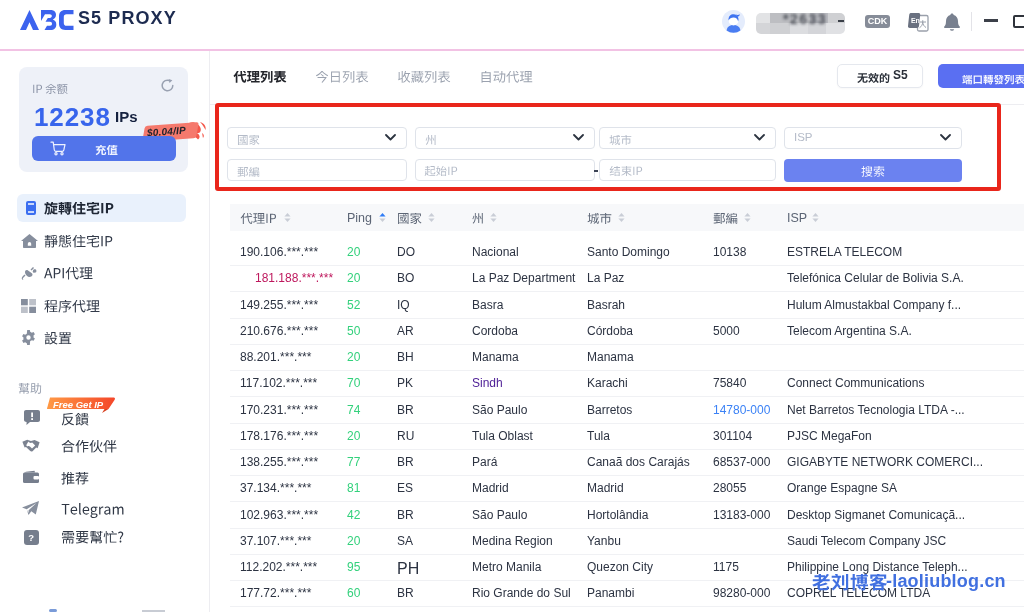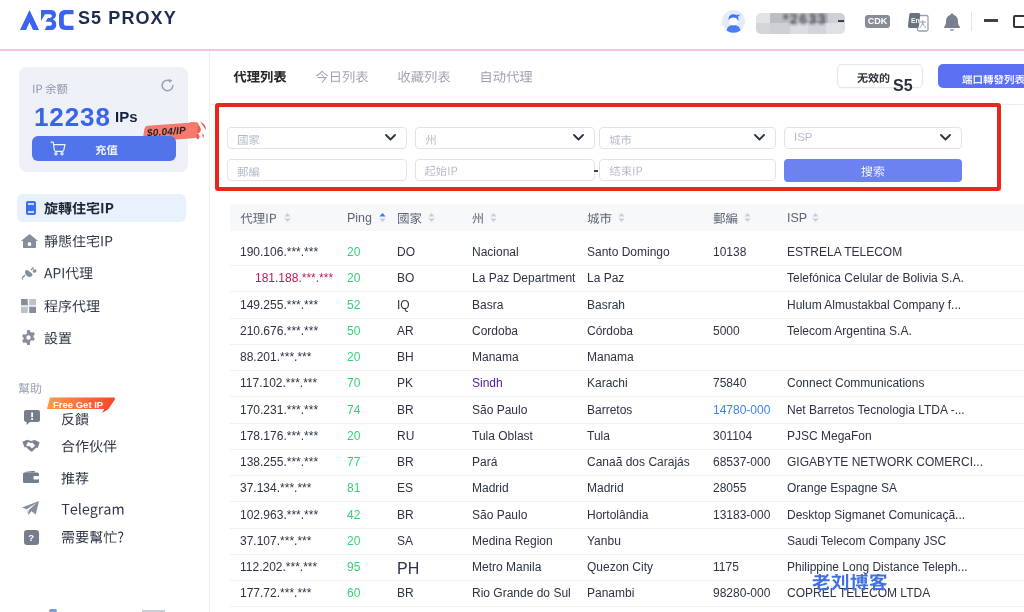--- a/index.html
+++ b/index.html
@@ -130,21 +130,21 @@
 <svg class="abs" style="left:47px;top:396px" width="70" height="18" viewBox="0 0 70 18">
 <path d="M3 1.5 H66 C68 1.5 68.5 2.5 67.5 4 L61.5 13 H0.8 C0 13 -0.3 12.2 0.3 11.5 Z" fill="url(#g1)"></path>
 <path d="M61.5 13 L55 17 L57.5 13 Z" fill="#d8401f"></path>
 <defs>
         <linearGradient id="g1" x1="0" y1="0" x2="1" y2="0">
           <stop offset="0" stop-color="#ff9a45"></stop>
           <stop offset="1" stop-color="#f4472a"></stop>
         </linearGradient>
       </defs>
 </svg>
-<div class="abs" style="left:53px;top:398.5px;font-size:9.5px;font-weight:bold;color:#fff;white-space:nowrap">Free Get IP</div>
+<div class="abs" style="left:53px;top:398.5px;font-size:9.5px;font-weight:bold;font-style:italic;color:#fff;white-space:nowrap">Free Get IP</div>
 <svg class="abs" style="left:24px;top:410px" width="16" height="15" viewBox="0 0 16 15">
 <path d="M2 0 H14 C15.1 0 16 0.9 16 2 V10 C16 11.1 15.1 12 14 12 H6 L2.5 15 L2.6 12 C1.2 12 0 11.1 0 10 V2 C0 0.9 0.9 0 2 0 Z" fill="#767e8d"></path>
 <rect x="7.2" y="2.5" width="1.8" height="4.6" fill="#fff"></rect>
       <rect x="7.2" y="8.2" width="1.8" height="1.8" fill="#fff"></rect>
 </svg>
 <div style="position:absolute;left:61.0px;top:412.5px;"><svg width="28" height="15" viewBox="0 0 28.0 14.7">
         <path fill="#2f3745" d="M11.3 -0.4C9.2 0.1 5.5 0.5 2.4 0.6V4.4C2.4 6.6 2.2 9.6 0.8 11.7C1 11.9 1.5 12.2 1.7 12.4C3.1 10.2 3.4 7 3.4 4.7H4.4C5 6.6 5.9 8.1 7.2 9.3C5.9 10.2 4.5 10.9 3 11.3C3.2 11.5 3.5 12 3.6 12.3C5.2 11.8 6.7 11.1 8 10.1C9.2 11 10.7 11.7 12.5 12.2C12.6 11.9 12.9 11.5 13.1 11.3C11.4 10.9 10 10.2 8.8 9.4C10.2 8 11.3 6.3 11.9 4L11.2 3.7L11 3.7H3.4V1.5C6.5 1.4 9.9 1 12.1 0.4ZM10.6 4.7C10 6.3 9.1 7.6 8 8.7C6.8 7.6 6 6.3 5.4 4.7Z M21.6 6.9H25.8V7.8H21.6ZM21.6 8.4H25.8V9.3H21.6ZM21.6 5.5H25.8V6.3H21.6ZM20.6 4.8V10H26.8V4.8ZM24.3 10.5C25.2 11.1 26.2 11.8 26.8 12.3L27.6 11.8C26.9 11.3 25.9 10.6 24.9 10ZM22.1 10.1C21.5 10.7 20.4 11.2 19.4 11.6C19.7 11.8 20 12.2 20.2 12.3C21.2 11.9 22.4 11.2 23.1 10.4ZM23.2 -0.6V0.3H20.6V2.7H23.2V3.4H19.9V4.2H27.4V3.4H24.1V2.7H26.8V0.3H24.1V-0.6ZM21.5 1H23.2V2H21.5ZM24.1 1H25.9V2H24.1ZM18.4 6.2V7.4H16.4V6.2ZM18.4 5.4H16.4V4.3H18.4ZM17.8 8.8 18.3 9.9 16.4 10.6V8.2H19.3V3.5H18.1C18 3.1 17.8 2.5 17.6 2.1L16.7 2.3C16.9 2.7 17.1 3.1 17.2 3.5H15.4V10.2C15.4 10.8 15 11.1 14.7 11.2C14.9 11.4 15.1 11.9 15.2 12.2C15.4 12 15.8 11.8 18.6 10.6C18.7 10.9 18.8 11.2 18.9 11.5L19.7 11.1C19.5 10.4 19 9.3 18.5 8.5ZM17.2 -0.6C16.6 0.6 15.5 1.7 14.4 2.5C14.5 2.7 14.8 3.2 14.9 3.5C15.8 2.8 16.7 1.9 17.4 0.9C18.1 1.5 18.9 2.3 19.2 2.8L19.9 2.1C19.5 1.6 18.6 0.7 17.9 0.1L18.1 -0.3Z"></path>
       </svg></div>
 <svg class="abs" style="left:22px;top:439px" width="18" height="14" viewBox="0 0 18 14">
 <path d="M5.2 0.8 L0.4 2.8 L2.6 8.6 L4 8 L8 11.8 C8.8 12.6 10 12.6 10.8 11.9 L14.2 8.6 L15.6 9.2 L17.6 3.2 L12.6 1 L9 2 Z
@@ -185,21 +185,21 @@
 <div style="position:absolute;left:397.0px;top:71.2px;"><svg width="54" height="14" viewBox="0 0 54.0 14.2">
         <path fill="#9ba2af" d="M7.9 3.1H10.9C10.6 4.8 10.1 6.2 9.5 7.5C8.8 6.2 8.2 4.8 7.9 3.3ZM7.8 -0.5C7.4 1.8 6.7 4 5.5 5.4C5.8 5.6 6.1 6 6.3 6.2C6.7 5.7 7 5.2 7.3 4.5C7.7 5.9 8.3 7.2 8.9 8.4C8.2 9.5 7.1 10.4 5.8 11.1C6 11.3 6.3 11.7 6.4 11.9C7.7 11.2 8.7 10.3 9.5 9.2C10.3 10.3 11.2 11.2 12.3 11.8C12.5 11.6 12.8 11.2 13 11C11.9 10.4 10.9 9.5 10.1 8.4C10.9 7 11.5 5.2 11.9 3.1H12.9V2.1H8.2C8.5 1.3 8.7 0.5 8.8 -0.4ZM1.2 9.5C1.5 9.2 1.9 9 4.4 8.1V11.9H5.4V-0.3H4.4V7.2L2.3 7.8V1H1.3V7.6C1.3 8.1 1 8.4 0.8 8.5C1 8.7 1.2 9.2 1.2 9.5Z M24.8 4.4C24.5 5.6 24.2 6.7 23.8 7.7C23.6 6.6 23.4 5.2 23.4 3.6H26.4V2.7H25.5L25.8 2.4C25.6 2.1 25 1.7 24.5 1.4L23.9 1.9C24.3 2.1 24.7 2.4 25 2.7H23.3L23.3 1.8H22.9V1.3H26.2V0.4H22.9V-0.5H21.9V0.4H18.5V-0.5H17.5V0.4H14.3V1.3H17.5V2.2H18.5V1.3H21.9V2.2H22.4L22.4 2.7H16.6V5.1H15.4V2.8H14.7V6.4H15.4V5.9H16.6V6.5V7.1H14.1V7.9H14.8V8.5C14.8 9.4 14.7 10.6 14 11.4C14.1 11.6 14.4 11.7 14.6 11.9C15.4 10.9 15.6 9.5 15.6 8.5V7.9H16.5C16.5 9.1 16.3 10.4 15.7 11.5C15.9 11.6 16.3 11.8 16.5 11.9C17.3 10.4 17.4 8.1 17.4 6.5V3.6H22.5C22.6 5.8 22.8 7.5 23.1 8.8C22.9 9.3 22.6 9.7 22.3 10V9.6H20.7V8.6H22.2V6.1H20.7V5.2H22.2V4.5H18.1V11.1H18.9V10.3H22C21.6 10.7 21.2 11 20.8 11.3C21.1 11.4 21.4 11.7 21.6 11.9C22.3 11.4 22.9 10.7 23.5 10C23.9 11.2 24.5 11.9 25.3 11.9C26.1 11.9 26.4 11.6 26.6 9.7C26.3 9.7 26 9.5 25.8 9.3C25.8 10.6 25.6 11 25.4 11C24.9 11 24.4 10.4 24.1 9C24.8 7.8 25.3 6.3 25.7 4.6ZM20 9.6H18.9V8.6H20ZM20 6.1H18.9V5.2H20ZM18.9 6.8H21.4V8H18.9Z M35.7 1V8.6H36.7V1ZM38.4 -0.5V10.6C38.4 10.8 38.4 10.9 38.2 10.9C37.9 10.9 37.2 10.9 36.5 10.8C36.6 11.1 36.8 11.6 36.8 11.8C37.9 11.8 38.5 11.8 38.9 11.7C39.3 11.5 39.5 11.2 39.5 10.6V-0.5ZM29.4 6.7C30.1 7.2 31 7.9 31.5 8.4C30.6 9.7 29.4 10.6 28.1 11.1C28.3 11.3 28.6 11.7 28.7 11.9C31.5 10.7 33.6 8 34.3 3.3L33.7 3.2L33.5 3.2H30.5C30.7 2.6 30.9 1.9 31 1.2H34.7V0.2H27.8V1.2H30C29.6 3.2 28.8 5.1 27.7 6.4C27.9 6.5 28.3 6.9 28.5 7.1C29.1 6.3 29.7 5.3 30.1 4.1H33.2C32.9 5.4 32.5 6.5 32 7.5C31.5 7 30.7 6.4 30 6Z M43.9 11.9C44.2 11.7 44.7 11.5 48.5 10.3C48.4 10.1 48.3 9.7 48.3 9.4L45 10.4V7.4C45.8 6.9 46.6 6.3 47.1 5.6C48.2 8.4 50.1 10.5 52.9 11.4C53 11.2 53.3 10.8 53.6 10.5C52.2 10.2 51.1 9.5 50.1 8.6C51 8.1 52 7.4 52.8 6.7L51.9 6.1C51.3 6.7 50.4 7.4 49.6 8C49 7.3 48.5 6.5 48.1 5.6H53.1V4.7H47.7V3.5H52.1V2.7H47.7V1.5H52.7V0.7H47.7V-0.5H46.7V0.7H41.9V1.5H46.7V2.7H42.6V3.5H46.7V4.7H41.4V5.6H45.9C44.6 6.8 42.7 7.8 41 8.3C41.2 8.5 41.5 8.9 41.7 9.2C42.4 8.9 43.2 8.5 44 8.1V10.1C44 10.6 43.7 10.8 43.5 10.9C43.6 11.2 43.8 11.6 43.9 11.9Z"></path>
       </svg></div>
 <div style="position:absolute;left:479.0px;top:71.2px;"><svg width="54" height="14" viewBox="0 0 54.0 14.2">
         <path fill="#9ba2af" d="M3.2 5.3H10.4V7.2H3.2ZM3.2 4.3V2.3H10.4V4.3ZM3.2 8.2H10.4V10.2H3.2ZM6.1 -0.6C6 -0 5.8 0.7 5.6 1.3H2.2V11.9H3.2V11.1H10.4V11.8H11.5V1.3H6.6C6.9 0.8 7.1 0.2 7.3 -0.4Z M14.7 0.6V1.5H19.9V0.6ZM22.3 -0.3C22.3 0.6 22.3 1.6 22.3 2.6H20.3V3.6H22.2C22.1 6.6 21.5 9.5 19.7 11.1C20 11.3 20.3 11.6 20.5 11.9C22.5 10 23 6.9 23.2 3.6H25.2C25.1 8.3 24.9 10.1 24.6 10.5C24.4 10.7 24.3 10.7 24 10.7C23.7 10.7 23 10.7 22.3 10.7C22.5 11 22.6 11.4 22.6 11.7C23.3 11.7 24 11.7 24.5 11.7C24.9 11.6 25.2 11.5 25.4 11.2C25.9 10.6 26.1 8.7 26.3 3.1C26.3 2.9 26.3 2.6 26.3 2.6H23.3C23.3 1.6 23.3 0.6 23.3 -0.3ZM14.7 10.2 14.7 10.2V10.2C15 10 15.5 9.9 19.3 9L19.5 9.9L20.4 9.6C20.2 8.7 19.5 7.1 19 5.9L18.2 6.1C18.5 6.7 18.7 7.5 19 8.2L15.8 8.9C16.3 7.6 16.8 6.1 17.1 4.7H20.2V3.8H14.2V4.7H16.1C15.8 6.3 15.2 7.9 15 8.3C14.8 8.8 14.6 9.2 14.4 9.3C14.5 9.5 14.6 10 14.7 10.2Z M36.7 0.2C37.4 0.9 38.4 1.8 38.8 2.5L39.6 1.9C39.2 1.3 38.2 0.4 37.4 -0.3ZM34.4 -0.4C34.5 1.1 34.5 2.4 34.7 3.7L31.4 4.1L31.5 5L34.8 4.6C35.3 8.9 36.4 11.7 38.6 11.9C39.3 11.9 39.9 11.2 40.2 8.9C40 8.8 39.5 8.5 39.3 8.3C39.2 9.9 39 10.7 38.6 10.7C37.1 10.5 36.2 8.1 35.8 4.5L39.9 4L39.7 3L35.7 3.6C35.5 2.3 35.5 1 35.4 -0.4ZM31.2 -0.4C30.3 1.7 28.8 3.8 27.3 5.1C27.5 5.4 27.8 5.9 27.9 6.1C28.5 5.5 29.1 4.9 29.7 4.1V11.9H30.7V2.6C31.3 1.8 31.8 0.9 32.2 -0.1Z M46.9 3.5H49V5.3H46.9ZM49.9 3.5H51.9V5.3H49.9ZM46.9 1H49V2.7H46.9ZM49.9 1H51.9V2.7H49.9ZM44.8 10.5V11.4H53.6V10.5H50V8.6H53.1V7.7H50V6.1H52.9V0.1H46V6.1H48.9V7.7H45.8V8.6H48.9V10.5ZM41 9.5 41.2 10.5C42.4 10.1 44 9.6 45.4 9.1L45.3 8.1L43.8 8.6V5.2H45.1V4.3H43.8V1.3H45.3V0.4H41.1V1.3H42.8V4.3H41.3V5.2H42.8V8.9C42.1 9.1 41.5 9.3 41 9.5Z"></path>
       </svg></div>
 <div class="abs" style="left:836.5px;top:64px;width:86.5px;height:24px;background:#fff;border:1px solid #e5e8ee;border-radius:5px;box-shadow:0 1px 2px rgba(0,0,0,0.03)"></div>
 <div class="abs" style="left:857px;top:71.2px"><svg width="33" height="12" viewBox="0 0 33.0 11.6">
         <path fill="#2a2f38" d="M1.2 0.1V1.4H4.6C4.6 2 4.6 2.7 4.5 3.3H0.5V4.6H4.2C3.8 6.3 2.8 7.7 0.3 8.7C0.7 8.9 1 9.4 1.2 9.8C3.9 8.7 5 6.9 5.5 4.9V7.8C5.5 9.1 5.9 9.5 7.3 9.5C7.6 9.5 8.6 9.5 8.9 9.5C10.1 9.5 10.5 9 10.7 7.1C10.3 7 9.7 6.8 9.4 6.6C9.3 8 9.3 8.2 8.8 8.2C8.6 8.2 7.7 8.2 7.5 8.2C7 8.2 6.9 8.2 6.9 7.7V4.6H10.6V3.3H5.8C5.9 2.7 5.9 2 6 1.4H10V0.1Z M13.1 -0.2C13.3 0.2 13.6 0.6 13.7 1H11.5V2.2H15.3L14.5 2.6C14.8 3 15.2 3.6 15.5 4.1L14.4 3.9C14.3 4.3 14.2 4.7 14.1 5.1L13.3 4.3L12.5 4.9C13 4.2 13.5 3.3 13.8 2.5L12.7 2.2C12.3 3.1 11.7 4 11.2 4.6C11.5 4.8 11.9 5.3 12.1 5.5L12.4 5C12.8 5.4 13.1 5.8 13.5 6.3C13 7.2 12.2 8 11.3 8.6C11.5 8.8 12 9.3 12.2 9.6C13 9 13.8 8.2 14.3 7.3C14.7 7.8 15.1 8.3 15.3 8.7L16.4 7.9C16 7.4 15.6 6.7 15 6.1C15.2 5.5 15.4 5 15.6 4.4C15.7 4.5 15.7 4.7 15.8 4.8L16.3 4.5C16.5 4.8 16.9 5.3 17.1 5.6C17.2 5.3 17.4 5.1 17.5 4.9C17.7 5.6 18 6.2 18.3 6.8C17.7 7.7 16.8 8.4 15.7 8.9C16 9.1 16.5 9.6 16.6 9.8C17.6 9.4 18.4 8.7 19 8C19.5 8.7 20.1 9.3 20.8 9.8C21.1 9.5 21.5 9 21.8 8.7C21 8.3 20.3 7.6 19.8 6.8C20.4 5.7 20.8 4.3 21 2.6H21.6V1.4H18.8C19 0.8 19.1 0.2 19.2 -0.4L17.9 -0.6C17.7 1.1 17.3 2.7 16.7 3.9C16.4 3.3 15.9 2.7 15.5 2.2H16.8V1H14.2L14.9 0.7C14.8 0.3 14.5 -0.2 14.3 -0.6ZM18.5 2.6H19.8C19.6 3.7 19.4 4.7 19 5.5C18.7 4.8 18.4 4.1 18.2 3.3Z M27.9 4.3C28.4 5.1 29.1 6.2 29.4 6.9L30.5 6.2C30.2 5.6 29.5 4.5 28.9 3.8ZM28.4 -0.5C28.1 0.8 27.6 2.1 26.9 3V1.2H25.2C25.4 0.8 25.6 0.2 25.8 -0.3L24.4 -0.5C24.3 -0 24.2 0.7 24.1 1.2H22.8V9.5H24V8.6H26.9V3.5C27.2 3.7 27.6 3.9 27.8 4.1C28.1 3.6 28.5 3 28.8 2.4H31.1C31 6.3 30.9 7.9 30.5 8.3C30.4 8.4 30.3 8.5 30.1 8.5C29.8 8.5 29.1 8.5 28.4 8.4C28.7 8.8 28.8 9.3 28.9 9.7C29.5 9.7 30.2 9.7 30.6 9.7C31 9.6 31.4 9.5 31.6 9C32.1 8.5 32.2 6.7 32.4 1.7C32.4 1.6 32.4 1.2 32.4 1.2H29.3C29.4 0.7 29.6 0.2 29.7 -0.2ZM24 2.4H25.8V4.2H24ZM24 7.5V5.3H25.8V7.5Z"></path>
       </svg></div>
-<div class="abs" style="left:893px;top:77px;font-size:16px;font-weight:bold;color:#2a2f38">S5</div>
+<div class="abs" style="left:893px;top:68px;font-size:12px;font-weight:bold;color:#2a2f38">S5</div>
 <div class="abs" style="left:938px;top:64px;width:108px;height:24px;background:#5a6ff2;border-radius:5px"></div>
 <div style="position:absolute;left:961.5px;top:71.5px;"><svg width="63" height="11" viewBox="0 0 63.0 11.0">
         <path fill="#f4f6ff" d="M0.7 3C0.9 4.1 1 5.6 1 6.5L2 6.4C2 5.4 1.8 4 1.6 2.9ZM4.1 5V9.3H5.2V6H5.8V9.3H6.7V6H7.3V9.3H8.2V8.5C8.4 8.7 8.5 9.1 8.5 9.4C9 9.4 9.3 9.3 9.6 9.2C9.8 9 9.9 8.7 9.9 8.3V5H7.4L7.6 4.3H10.1V3.2H3.9V4.3H6.2L6.1 5ZM8.2 6H8.8V8.3C8.8 8.4 8.8 8.4 8.7 8.4L8.2 8.4ZM4.3 -0V2.7H9.8V-0H8.6V1.6H7.6V-0.5H6.4V1.6H5.4V-0ZM1.4 -0.1C1.6 0.3 1.8 0.9 2 1.3H0.4V2.5H4V1.3H2.4L3.1 1.1C3 0.7 2.7 0 2.4 -0.4ZM2.7 2.8C2.6 4 2.5 5.7 2.2 6.8C1.5 6.9 0.8 7.1 0.3 7.2L0.6 8.4C1.6 8.2 2.8 7.9 4 7.6L3.9 6.4L3.2 6.6C3.4 5.5 3.6 4.1 3.8 3Z M11.6 0.5V9.1H12.9V8.3H18.5V9.1H19.9V0.5ZM12.9 7V1.8H18.5V7Z M25.7 4.8 25.8 5.7 30.2 5.6C30.2 5.7 30.3 5.9 30.4 6L31.2 5.5C31.1 5.2 30.7 4.7 30.4 4.3H30.8V1.5H28.9V1.1H31V0.2H28.9V-0.5H27.8V0.2H25.8V1.1H27.8V1.5H26V4.3H27.8V4.8ZM28.8 7.1V8.2C28.8 8.3 28.8 8.4 28.6 8.4C28.5 8.4 28 8.4 27.6 8.4L28 8.1C27.9 7.8 27.6 7.4 27.3 7.1ZM21.7 2.1V6H23V6.6H21.3V7.7H23V9.3H24.1V7.7H25.7V7.1H26.7L26.2 7.4C26.6 7.7 27 8.3 27.1 8.7L27.5 8.4C27.7 8.7 27.8 9.1 27.8 9.4C28.6 9.4 29.1 9.4 29.5 9.2C29.9 9.1 30 8.8 30 8.3V7.1H31.2V6.1H30V5.7H28.8V6.1H25.7V6.6H24.1V6H25.5V2.1H24.1V1.6H25.6V0.5H24.1V-0.5H23V0.5H21.4V1.6H23V2.1ZM27 3.2H27.8V3.6H27ZM28.9 3.2H29.8V3.6H28.9ZM27 2.2H27.8V2.6H27ZM28.9 2.2H29.8V2.6H28.9ZM29.3 4.5 29.6 4.8 28.9 4.8V4.3H29.6ZM22.5 4.5H23.1V5.1H22.5ZM24 4.5H24.6V5.1H24ZM22.5 3H23.1V3.6H22.5ZM24 3H24.6V3.6H24Z M32.5 1.5C32.8 1.7 33.2 1.9 33.5 2.1C32.9 2.5 32.3 2.8 31.7 3C31.9 3.2 32.2 3.6 32.4 3.9C32.7 3.7 33 3.6 33.3 3.5V3.6H34.9V4.4H33C32.9 5.2 32.8 6.2 32.6 6.9H34.8C34.7 7.7 34.6 8 34.5 8.1C34.4 8.2 34.3 8.2 34.1 8.2C33.9 8.2 33.4 8.2 32.9 8.2C33.1 8.4 33.2 8.9 33.2 9.2C33.8 9.2 34.3 9.2 34.6 9.2C35 9.2 35.2 9.1 35.5 8.9C35.8 8.6 35.9 7.9 36 6.5C36 6.3 36 6 36 6H33.8L33.9 5.3H36V5C36.2 5.2 36.5 5.5 36.6 5.6C37.5 5.1 37.8 4.3 37.8 3.6H38.8V4.2C38.8 5 38.9 5.4 39.8 5.4C40 5.4 40.4 5.4 40.5 5.4C40.7 5.4 41 5.4 41.1 5.3C41.1 5.1 41 4.7 41 4.5C40.9 4.5 40.6 4.5 40.5 4.5C40.4 4.5 40.1 4.5 40 4.5C39.8 4.5 39.8 4.4 39.8 4.2V3.3C40.2 3.5 40.6 3.6 41 3.8C41.2 3.5 41.5 3 41.8 2.8C41.2 2.6 40.7 2.4 40.2 2.2C40.6 1.9 41.1 1.6 41.5 1.2L40.6 0.6C40.3 0.9 39.8 1.4 39.4 1.7C39.2 1.5 39 1.4 38.9 1.2C39.2 0.9 39.7 0.6 40.1 0.2L39.2 -0.5C39 -0.2 38.6 0.2 38.2 0.5C38 0.2 37.8 -0.1 37.7 -0.5L36.6 -0.2C37.1 0.9 37.9 1.9 38.8 2.6H36.8V3.4C36.8 3.8 36.7 4.3 36 4.8V2.7H34.6C35.5 2 36.2 1.2 36.6 0.2L35.8 -0.2L35.6 -0.2H32.9V0.8H35C34.8 1.1 34.6 1.3 34.3 1.5C34 1.3 33.6 1 33.2 0.8ZM39.3 6.5C39.1 6.8 38.9 7 38.6 7.3L37.2 6.5ZM36.2 7 37.7 7.8C37.2 8.1 36.5 8.3 35.8 8.4C36 8.7 36.3 9.1 36.4 9.3C37.2 9.1 38 8.9 38.7 8.4C39.3 8.8 39.8 9.1 40.2 9.3L40.8 8.5C40.5 8.3 40 8.1 39.6 7.8C40.1 7.3 40.5 6.7 40.7 5.9L40 5.6L39.8 5.7H36.4V6.5H36.7Z M48.5 0.6V6.6H49.7V0.6ZM50.7 -0.4V7.9C50.7 8 50.6 8.1 50.4 8.1C50.2 8.1 49.7 8.1 49.1 8.1C49.3 8.4 49.5 9 49.5 9.3C50.4 9.3 51 9.3 51.4 9.1C51.8 8.9 51.9 8.5 51.9 7.9V-0.4ZM43.8 5.4C44.2 5.8 44.7 6.2 45.1 6.5C44.4 7.4 43.6 8 42.6 8.4C42.9 8.6 43.2 9.1 43.4 9.4C45.8 8.3 47.3 6.2 47.8 2.5L47 2.3L46.8 2.3H44.9C45 1.9 45.1 1.5 45.2 1.2H48V-0H42.5V1.2H43.9C43.6 2.6 43.1 3.9 42.3 4.7C42.6 4.9 43.1 5.4 43.3 5.6C43.7 5 44.2 4.3 44.5 3.4H46.4C46.3 4.2 46 4.8 45.7 5.4C45.4 5.1 44.9 4.7 44.5 4.5Z M55 9.3C55.3 9.1 55.8 9 58.8 8.1C58.7 7.8 58.6 7.3 58.6 7L56.3 7.6V5.8C56.8 5.4 57.2 5 57.6 4.6C58.4 6.8 59.7 8.4 61.9 9.1C62.1 8.8 62.5 8.3 62.8 8C61.8 7.7 61 7.3 60.4 6.7C61 6.4 61.7 5.9 62.3 5.5L61.2 4.7C60.8 5.1 60.2 5.6 59.7 5.9C59.3 5.5 59.1 5 58.8 4.5H62.4V3.4H58.4V2.9H61.6V1.9H58.4V1.3H62V0.2H58.4V-0.5H57.1V0.2H53.5V1.3H57.1V1.9H54.1V2.9H57.1V3.4H53.1V4.5H56.1C55.2 5.2 53.9 5.9 52.7 6.2C53 6.5 53.4 7 53.5 7.3C54 7.1 54.5 6.9 55 6.6V7.4C55 7.8 54.7 8.1 54.4 8.2C54.6 8.5 54.9 9 55 9.3Z"></path>
       </svg></div>
 <div class="abs" style="left:209px;top:104px;width:815px;height:1px;background:#ededf1"></div>
 <div class="abs" style="left:227px;top:126.5px;width:180px;height:22px;border:1px solid #dfe3ea;border-radius:4px;background:#fff"></div>
 <div style="position:absolute;left:237.0px;top:132.6px;"><svg width="23" height="12" viewBox="0 0 23.0 12.1">
         <path fill="#b4bbc8" d="M7.2 1.4C7.6 1.6 8.2 2 8.4 2.3L8.8 1.8C8.6 1.5 8 1.2 7.6 1ZM2.3 7.1 2.4 7.7C3.4 7.6 4.6 7.3 5.8 7.1L5.8 6.5C4.5 6.7 3.2 6.9 2.3 7.1ZM3.4 4.3H4.7V5.5H3.4ZM2.8 3.8V6H5.4V3.8ZM5.8 1.1 5.9 2.4H2.4V3H5.9C6.1 4.3 6.3 5.5 6.6 6.5C6.1 7.1 5.5 7.6 4.8 8C5 8.1 5.2 8.4 5.3 8.5C5.9 8.1 6.4 7.7 6.9 7.2C7.2 7.8 7.6 8.2 8.1 8.3C8.7 8.5 9.1 8.1 9.2 6.8C9.1 6.7 8.8 6.6 8.7 6.4C8.6 7.2 8.5 7.6 8.3 7.6C7.9 7.6 7.6 7.2 7.4 6.5C7.9 5.7 8.4 4.8 8.7 3.7L8 3.6C7.8 4.3 7.5 5.1 7.1 5.7C6.9 4.9 6.8 4 6.7 3H9.1V2.4H6.6L6.5 1.1ZM0.9 0.1V10.2H1.8V9.6H9.7V10.2H10.6V0.1ZM1.8 8.8V0.9H9.7V8.8Z M16.4 -0.3C16.5 -0 16.7 0.3 16.8 0.6H12.5V2.9H13.3V1.4H21.2V2.9H22.1V0.6H17.8C17.7 0.2 17.5 -0.2 17.3 -0.5ZM20.6 3.7C19.9 4.3 18.9 5 18.1 5.6C17.8 5 17.4 4.4 16.9 3.8C17.2 3.6 17.4 3.4 17.7 3.2H20.6V2.5H13.9V3.2H16.5C15.4 4 13.9 4.5 12.4 4.9C12.6 5.1 12.8 5.4 12.9 5.6C14 5.3 15.2 4.8 16.2 4.2C16.4 4.4 16.6 4.7 16.8 4.9C15.8 5.6 13.8 6.5 12.4 6.8C12.5 7 12.7 7.3 12.8 7.5C14.2 7.1 16 6.3 17.1 5.5C17.3 5.8 17.4 6 17.4 6.3C16.3 7.3 14 8.4 12.2 8.8C12.4 9 12.6 9.3 12.7 9.6C14.3 9.1 16.3 8.1 17.6 7.1C17.7 8 17.5 8.8 17.1 9.1C16.9 9.3 16.7 9.3 16.4 9.3C16.2 9.3 15.8 9.3 15.4 9.3C15.5 9.5 15.6 9.8 15.6 10.1C16 10.1 16.3 10.1 16.6 10.1C17.1 10.1 17.4 10 17.8 9.7C18.4 9.2 18.7 7.8 18.3 6.3L18.8 6C19.5 7.6 20.6 9 22 9.6C22.2 9.4 22.4 9.1 22.6 8.9C21.2 8.4 20.1 7.1 19.5 5.5C20.1 5.1 20.8 4.7 21.3 4.2Z"></path>
       </svg></div>
 <svg class="abs" style="left:385px;top:134.0px" width="11" height="7" viewBox="0 0 11 7">
@@ -395,12 +395,13 @@
 <div class="abs" style="left:347px;top:586.2px;font-size:12px;color:#33d17c">60</div>
 <div class="abs" style="left:397px;top:586.2px;font-size:12px;color:#2c3342">BR</div>
 <div class="abs" style="left:472px;top:586.2px;font-size:12px;color:#2c3342">Rio Grande do Sul</div>
 <div class="abs" style="left:587px;top:586.2px;font-size:12px;color:#2c3342">Panambi</div>
 <div class="abs" style="left:713px;top:586.2px;font-size:12px;color:#2c3342">98280-000</div>
 <div class="abs" style="left:787px;top:586.2px;font-size:12px;color:#2c3342;white-space:nowrap">COPREL TELECOM LTDA</div>
 <div class="abs" style="left:230px;top:606.4px;width:794px;height:1px;background:#f0f1f4"></div>
 <div class="abs" style="left:812px;top:573.5px"><svg width="76" height="20" viewBox="0 0 76.0 20">
         <path fill="#4170e0" d="M15 -0.2C14.4 0.7 13.7 1.6 13 2.4V1.3H9V-0.9H6.7V1.3H2.5V3.3H6.7V5.2H0.8V7.2H7.4C5.2 8.7 2.8 9.8 0.3 10.7C0.8 11.2 1.6 12.1 1.9 12.6C3.1 12.1 4.3 11.5 5.5 10.9V13.4C5.5 15.6 6.4 16.2 9.3 16.2C9.9 16.2 13 16.2 13.6 16.2C16.1 16.2 16.7 15.5 17 12.7C16.4 12.6 15.5 12.2 14.9 11.9C14.8 13.9 14.6 14.2 13.5 14.2C12.7 14.2 10.1 14.2 9.4 14.2C8.1 14.2 7.9 14.1 7.9 13.4V12.3C10.5 11.8 13.4 11 15.7 10.1L13.8 8.5C12.4 9.1 10.1 9.9 7.9 10.5V9.5C9 8.8 10 8.1 11.1 7.2H17.7V5.2H13.4C14.7 3.8 16 2.4 17 0.8ZM9 5.2V3.3H12.1C11.5 4 10.8 4.6 10.1 5.2Z M30 1.2V11.4H32.2V1.2ZM34 -0.6V13.8C34 14.1 33.8 14.2 33.5 14.2C33.2 14.2 32 14.2 31 14.2C31.2 14.8 31.6 15.8 31.7 16.4C33.3 16.4 34.4 16.4 35.2 16C35.9 15.7 36.2 15.1 36.2 13.8V-0.6ZM22.8 -0.2C23.1 0.4 23.6 1.2 23.8 1.8H19.7V3.8H25.7C25.5 5.3 25.1 6.7 24.7 7.9C23.7 6.9 22.7 5.8 21.8 5L20.3 6.3C21.4 7.4 22.6 8.8 23.8 10.1C22.8 12 21.4 13.6 19.5 14.7C20 15.1 20.8 16 21 16.4C22.8 15.2 24.2 13.7 25.2 11.9C26 12.8 26.6 13.7 27 14.5L28.7 12.9C28.2 12 27.3 10.9 26.3 9.7C27 8 27.5 6 27.9 3.8H29.1V1.8H25.1L26.1 1.3C25.8 0.7 25.2 -0.3 24.8 -1Z M45.2 3.3V9.7H47.1V8.8H48.9V9.7H50.9V8.8H52.9V9.4H51.2V10.5H43.9V12.2H46.5L45.5 13C46.4 13.7 47.3 14.7 47.8 15.4L49.4 14.2C49 13.6 48.2 12.9 47.5 12.2H51.2V14.4C51.2 14.6 51.1 14.7 50.9 14.7C50.6 14.7 49.8 14.7 49 14.6C49.3 15.2 49.5 15.9 49.6 16.4C50.9 16.4 51.8 16.4 52.4 16.2C53.1 15.9 53.3 15.4 53.3 14.4V12.2H56V10.5H53.3V9.7H54.9V3.3H50.9V2.6H55.8V0.9H54.7L55.1 0.4C54.5 -0 53.5 -0.6 52.7 -1L51.7 0.2C52.1 0.4 52.6 0.6 53 0.9H50.9V-0.9H48.9V0.9H44.3V2.6H48.9V3.3ZM48.9 6.8V7.4H47.1V6.8ZM50.9 6.8H52.9V7.4H50.9ZM48.9 5.4H47.1V4.8H48.9ZM50.9 5.4V4.8H52.9V5.4ZM40.6 -0.9V3.7H38.6V5.8H40.6V16.4H42.8V5.8H44.6V3.7H42.8V-0.9Z M64.2 5.5H68.4C67.8 6 67.1 6.6 66.3 7.1C65.4 6.6 64.7 6.1 64.1 5.5ZM64.6 -0.6 65.2 0.6H58.3V4.7H60.5V2.6H63.9C63 4 61.3 5.4 58.7 6.3C59.2 6.7 59.9 7.5 60.2 8C61 7.6 61.8 7.2 62.5 6.8C63 7.3 63.5 7.7 64.1 8.1C62.1 9 59.8 9.6 57.5 9.9C57.9 10.4 58.4 11.3 58.6 11.9C59.4 11.7 60.2 11.6 61 11.4V16.5H63.1V15.9H69.4V16.4H71.7V11.2C72.3 11.4 73 11.5 73.6 11.6C73.9 10.9 74.6 10 75 9.4C72.7 9.2 70.4 8.7 68.5 8C69.8 7.1 70.9 5.9 71.8 4.6L70.2 3.7L69.9 3.8H65.8L66.3 3L64.3 2.6H72V4.7H74.2V0.6H67.7C67.5 0 67.1 -0.6 66.8 -1.1ZM66.2 9.4C67.2 9.9 68.3 10.3 69.4 10.7H63.3C64.3 10.3 65.3 9.9 66.2 9.4ZM63.1 14.1V12.5H69.4V14.1Z"></path>
       </svg></div>
+<div class="abs" style="left:886px;top:570.5px;font-size:18px;font-weight:bold;color:#4170e0;white-space:nowrap;letter-spacing:0.2px">-laoliublog.cn</div>
 </div>
 </body></html>

